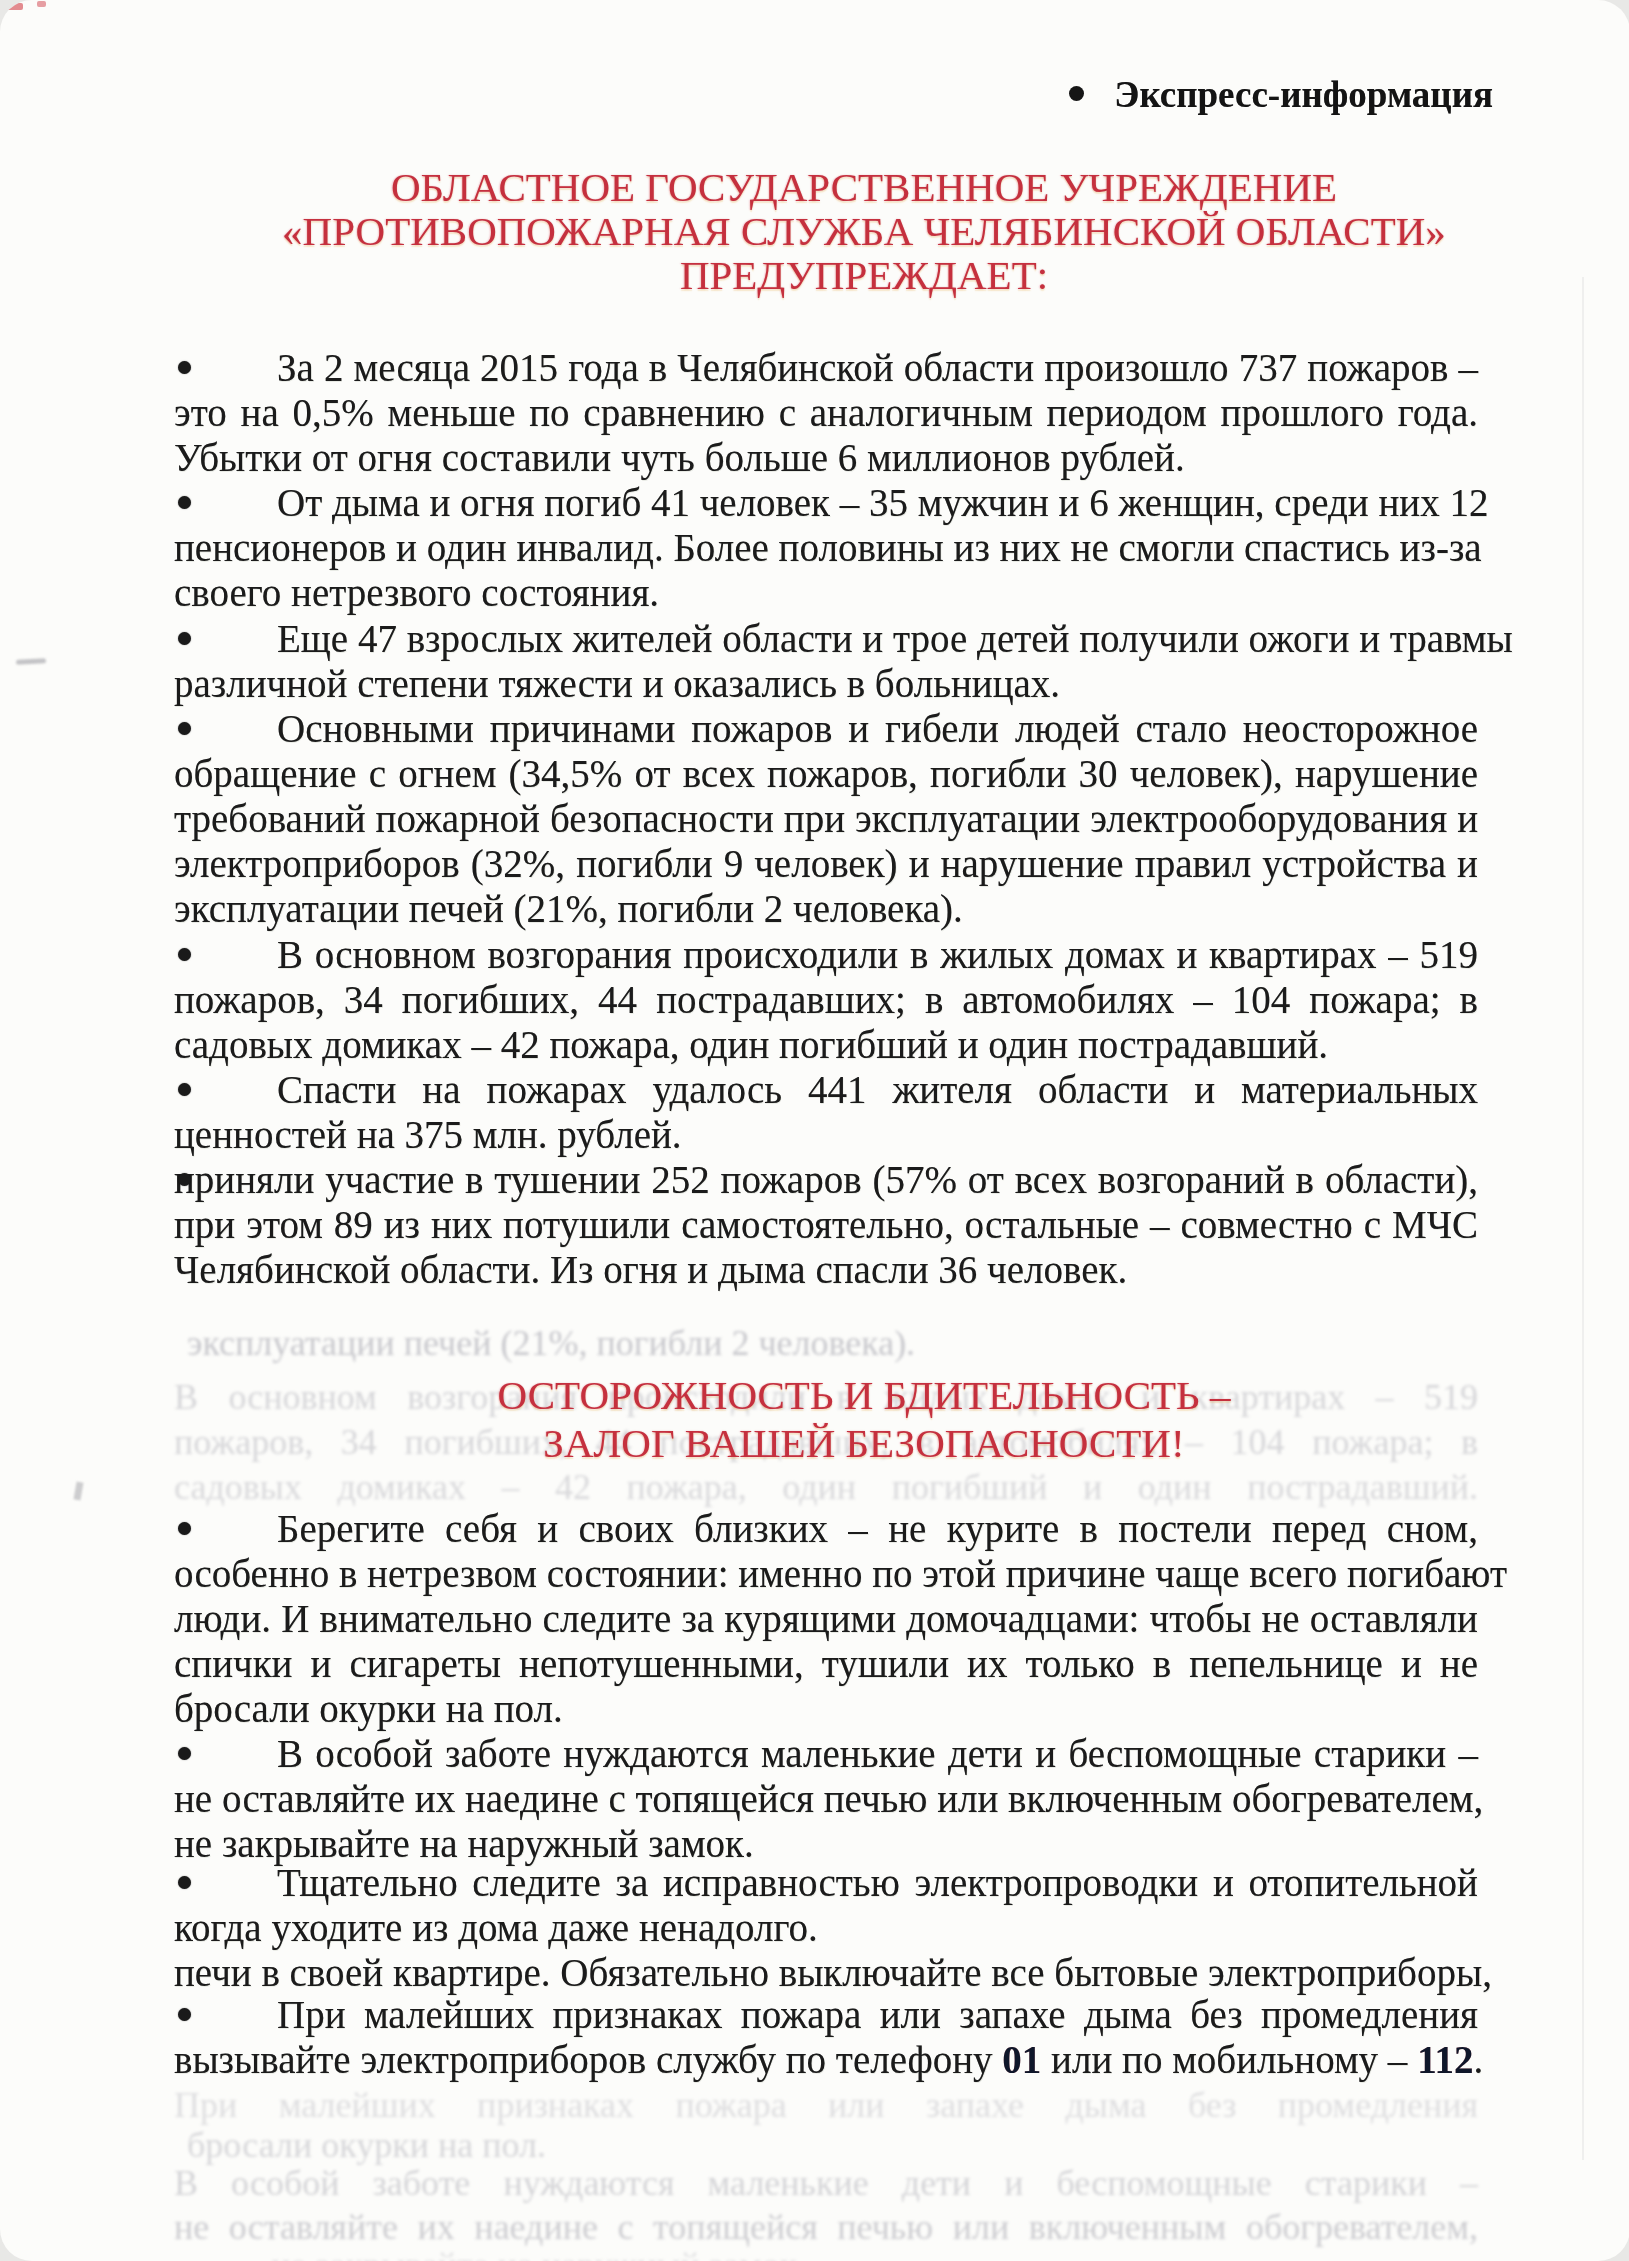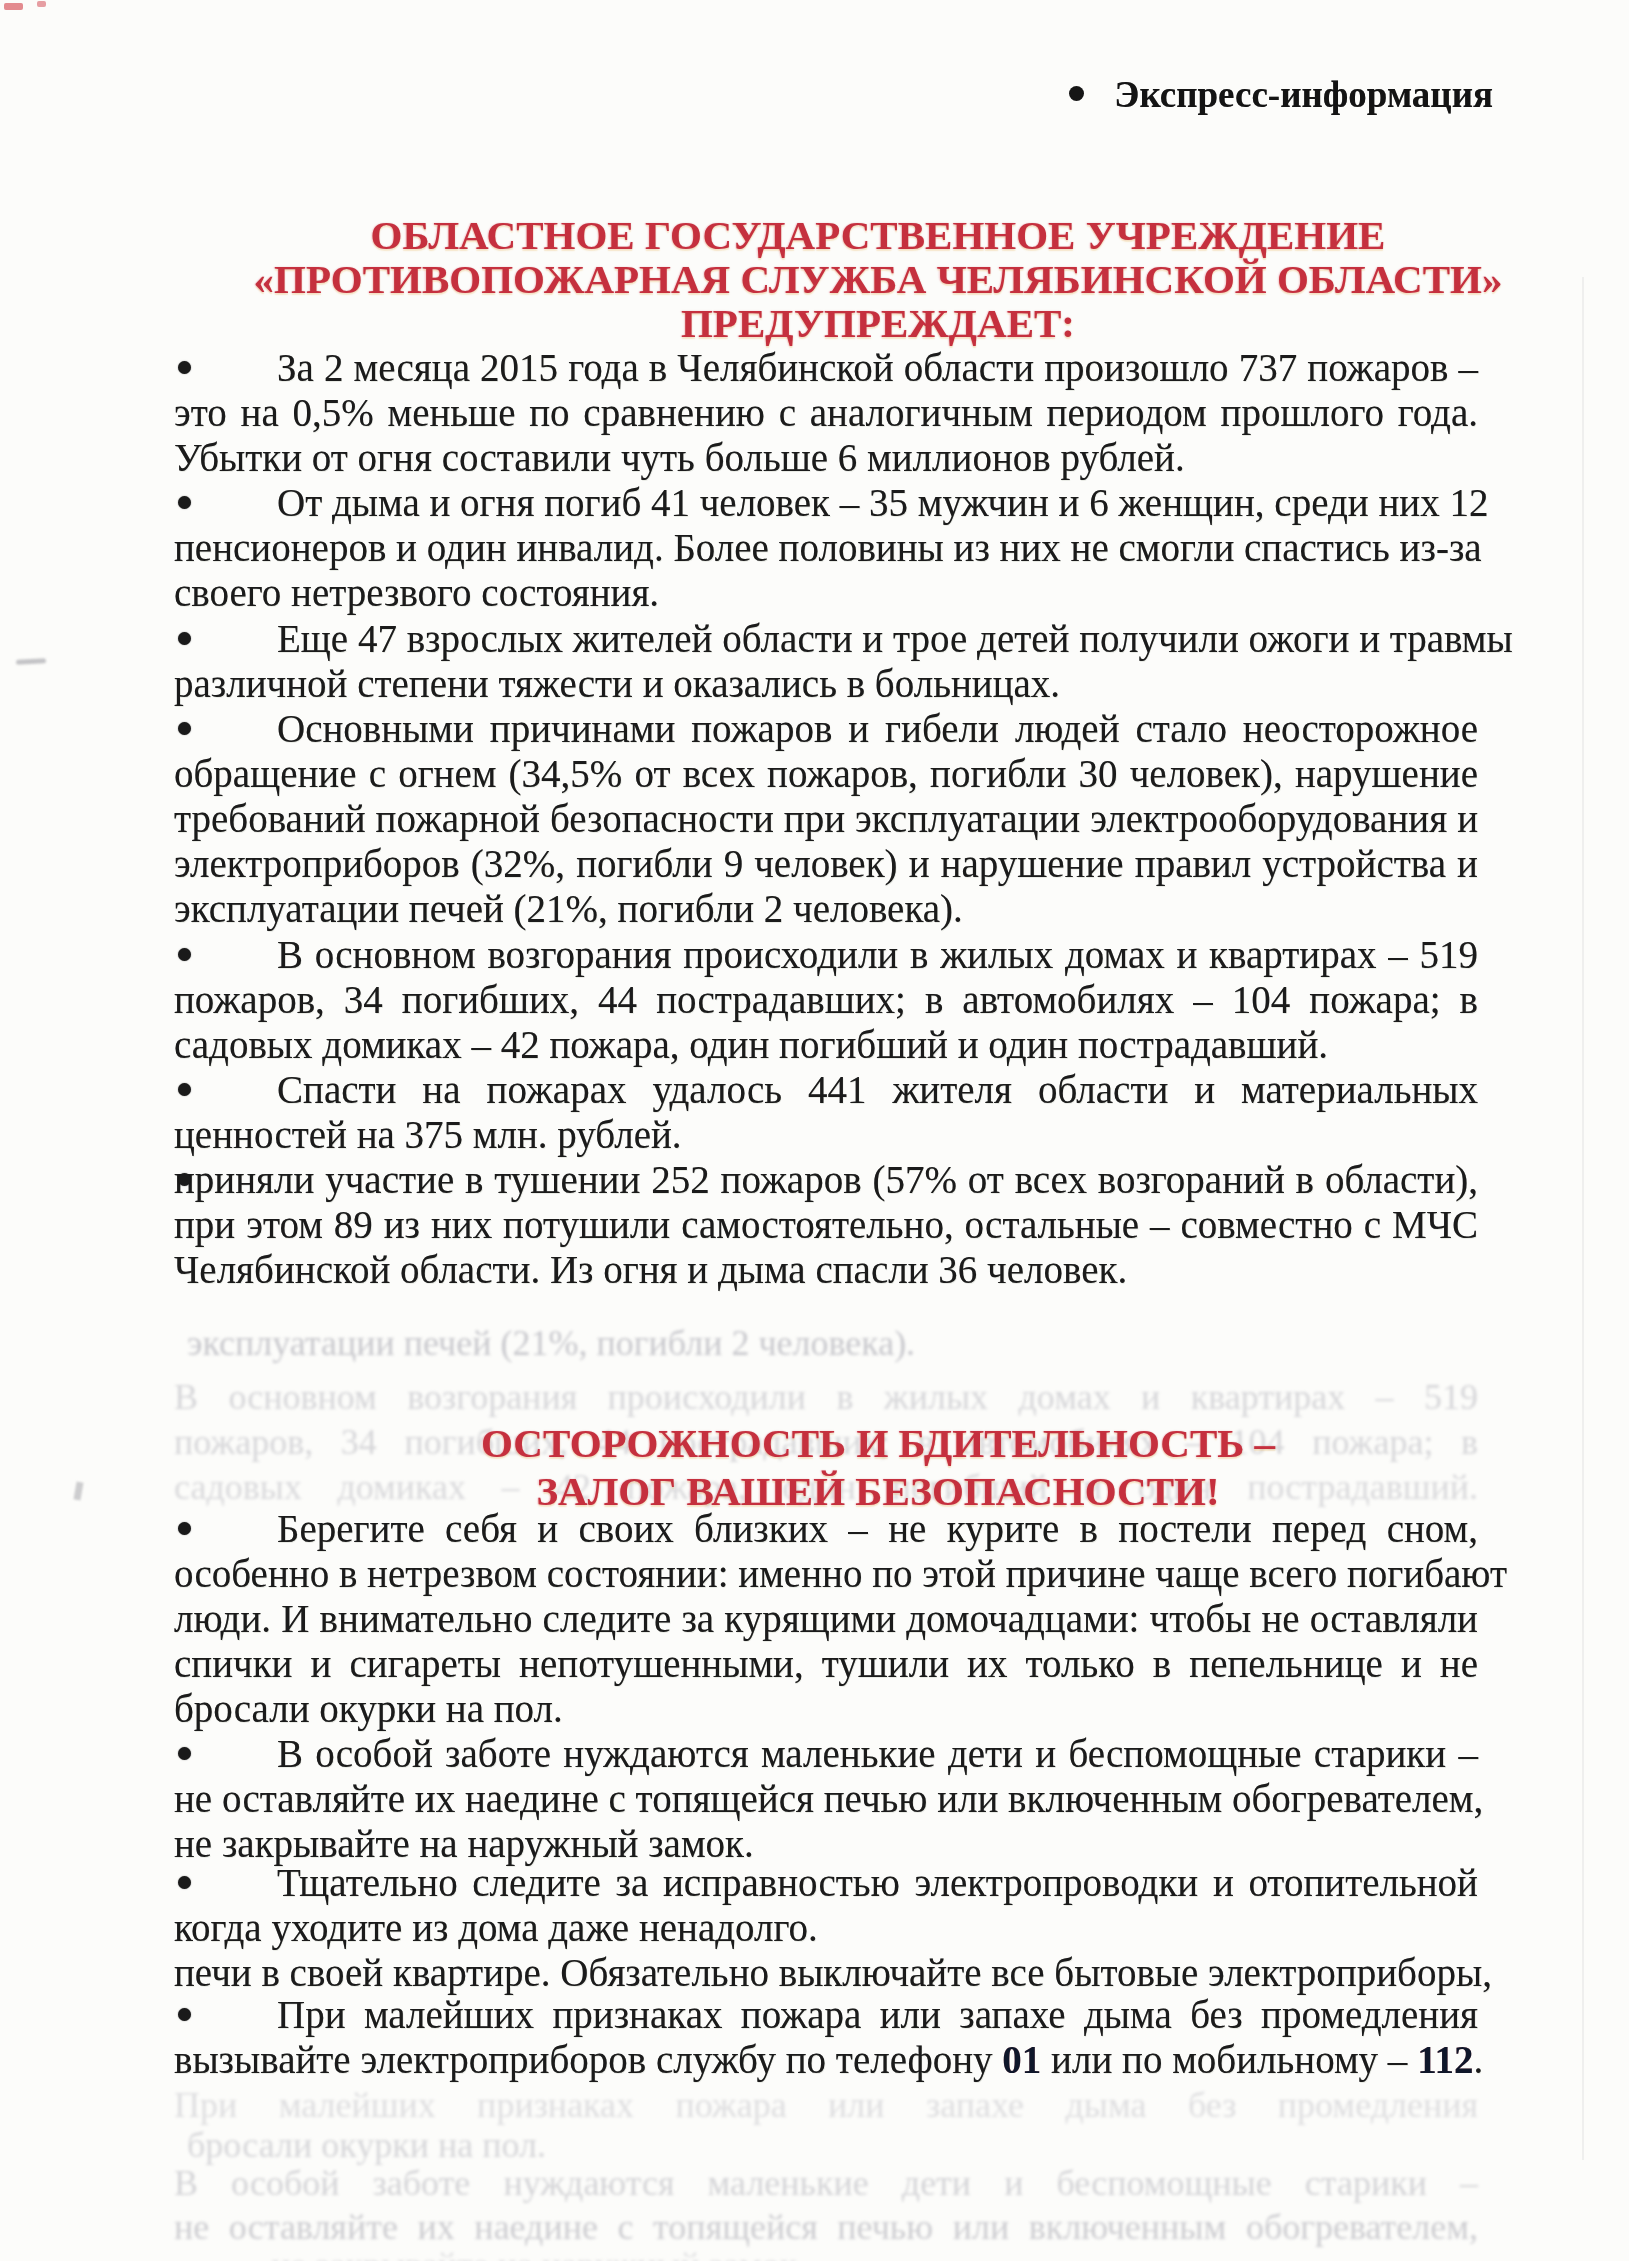--- a/index.html
+++ b/index.html
@@ -2,39 +2,39 @@
 <html style="font-size:10.3px"><head>
 <meta charset="utf-8">
 <style>
   html,body{margin:0;padding:0;background:#e8e8e6;}
   .page{
     position:relative;
     width:1630px;height:2261px;
     background:#fcfcfa;
     overflow:hidden;
     font-family:"Liberation Serif","DejaVu Serif",serif;
+    border-radius:32px;
   }
   
   .express{
     position:absolute;top:75px;right:137px;
     font-size:37px;line-height:40px;font-weight:700;color:#141414;
     z-index:2;text-shadow:0 0 0.6px rgba(0,0,0,.45);
     white-space:nowrap;
   }
   .express .dot{
     display:inline-block;width:15px;height:15px;border-radius:50%;
     background:#161616;margin-right:30px;vertical-align:6.4px;
   }
   
   .red-head{
-    position:absolute;left:226px;width:1304px;
-    text-align:center;font-weight:700;font-size:41px;color:#c5303e;
+    position:absolute;left:212px;width:1304px;
+    text-align:center;font-weight:400;font-size:41px;color:#c5303e;
     z-index:3;white-space:nowrap;
     text-shadow:0 1.9px 1.3px rgba(235,185,95,.30), -1.3px 0 1.3px rgba(242,120,150,.22), 0 0 1.3px rgba(160,25,45,.28);
-    margin-top:48px;
   }
   .title{top:165px;line-height:44px;}
   .slogan{top:1371px;line-height:48px;}
   
   .para{position:absolute;left:174px;width:1304px;z-index:2;}
   .bullet-icon{
     position:absolute;left:3.9px;top:15.5px;width:13.5px;height:13.5px;border-radius:50%;
     background:#1a1a1a;box-shadow:0 0 1.3px rgba(0,0,0,.55);
   }
   .ln{

